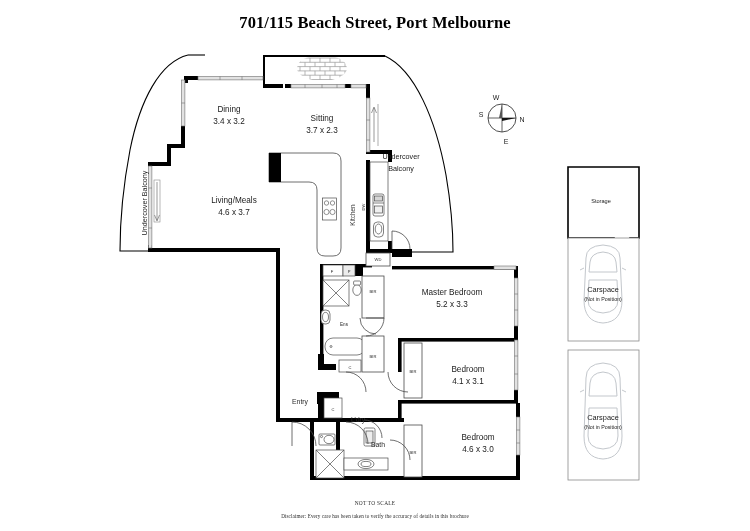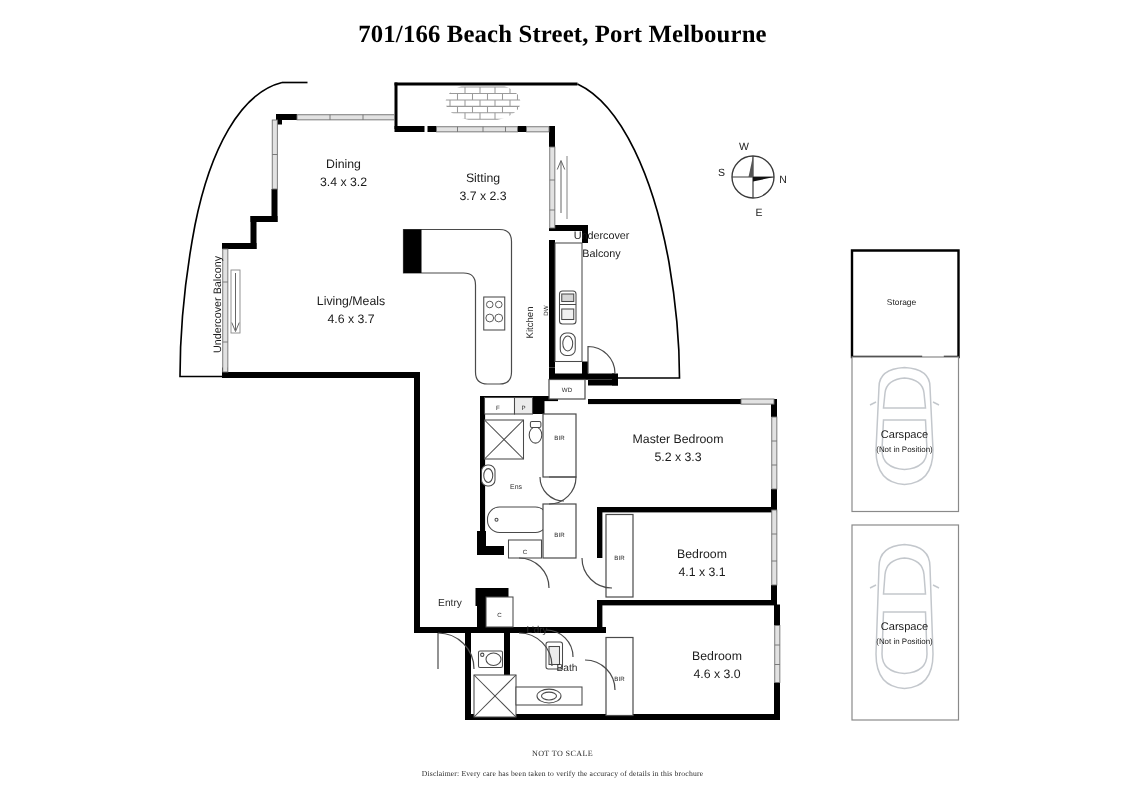--- a/index.html
+++ b/index.html
@@ -74,21 +74,21 @@
   .compassL{ font-size: 7px; text-anchor: middle; fill: #222; }
   .carlbl  { font-size: 7.4px; text-anchor: middle; }
   .carsub  { font-size: 5.3px; text-anchor: middle; }
   .storlbl { font-size: 5.6px; text-anchor: middle; }
 </style>
 </head>
 <body>
 
 <div id="page">
 
-  <div id="plan-title">701/166 Beach Street, Port Melbourne</div>
+  <div id="plan-title">701/115 Beach Street, Port Melbourne</div>
 
   <svg id="svg-wrap" viewBox="0 0 750 531">
 
     <g>
       <path d="M 188 55 C 160 62 140 100 130 150 C 122 192 120 230 120 251
                L 188 251" fill="none" stroke="#000" stroke-width="1.1"></path>
       <path d="M 188 55 L 205 55" fill="none" stroke="#000" stroke-width="1.1"></path>
     </g>
 
     <g>

